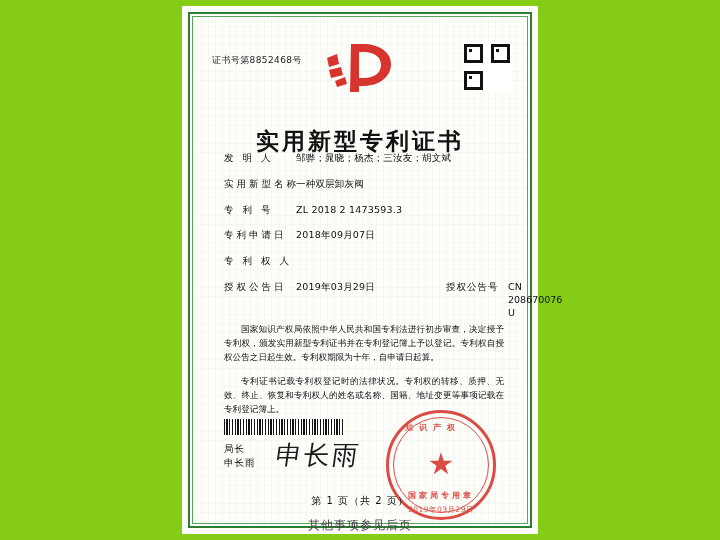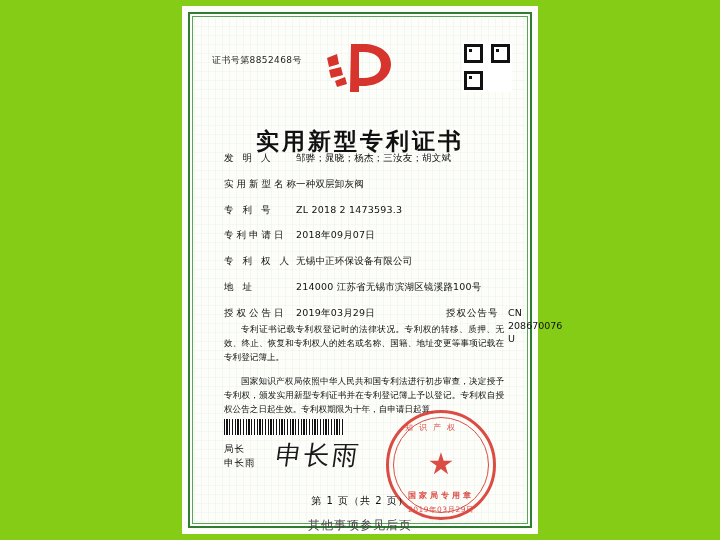--- a/index.html
+++ b/index.html
@@ -257,21 +257,21 @@
     line-height: 1;
     color: #d6342c;
   }
   .seal-top-text {
     position: absolute;
     left: 0; right: 16px; top: 9px;
     text-align: center;
     font-size: 8px;
     letter-spacing: 6px;
     color: #d6342c;
-    font-weight: normal;
+    font-weight: bold;
   }
   .seal-bottom-text {
     position: absolute;
     left: 0; right: 0; bottom: 16px;
     text-align: center;
     font-size: 8px;
     letter-spacing: 3px;
     color: #d6342c;
     font-weight: bold;
   }
@@ -353,37 +353,32 @@
       <div class="field-row">
         <div class="field-label">专 利 号</div>
         <div class="field-value">ZL 2018 2 1473593.3</div>
       </div>
       <div class="field-row">
         <div class="field-label">专利申请日</div>
         <div class="field-value">2018年09月07日</div>
       </div>
       <div class="field-row">
         <div class="field-label">专 利 权 人</div>
-        <div class="field-value">无锡中正环保设备有限公司</div>
-      </div>
-      <div class="field-row">
-        <div class="field-label">地 址</div>
-        <div class="field-value">214000 江苏省无锡市滨湖区镜溪路100号</div>
       </div>
       <div class="field-row split">
         <div class="field-label">授权公告日</div>
         <div class="field-value">2019年03月29日</div>
         <div class="field-label2">授权公告号</div>
         <div class="field-value2">CN 208670076 U</div>
       </div>
     </div>
 
     <div class="paragraphs">
+      <p>国家知识产权局依照中华人民共和国专利法进行初步审查，决定授予专利权，颁发实用新型专利证书并在专利登记簿上予以登记。专利权自授权公告之日起生效。专利权期限为十年，自申请日起算。</p>
       <p>专利证书记载专利权登记时的法律状况。专利权的转移、质押、无效、终止、恢复和专利权人的姓名或名称、国籍、地址变更等事项记载在专利登记簿上。</p>
-      <p>国家知识产权局依照中华人民共和国专利法进行初步审查，决定授予专利权，颁发实用新型专利证书并在专利登记簿上予以登记。专利权自授权公告之日起生效。专利权期限为十年，自申请日起算。</p>
     </div>
 
     <div class="barcode"></div>
 
     <div class="sign-area">
       <div class="sign-label">局长</div>
       <div class="sign-label">申长雨</div>
       <div class="sign-script">申长雨</div>
     </div>
 

